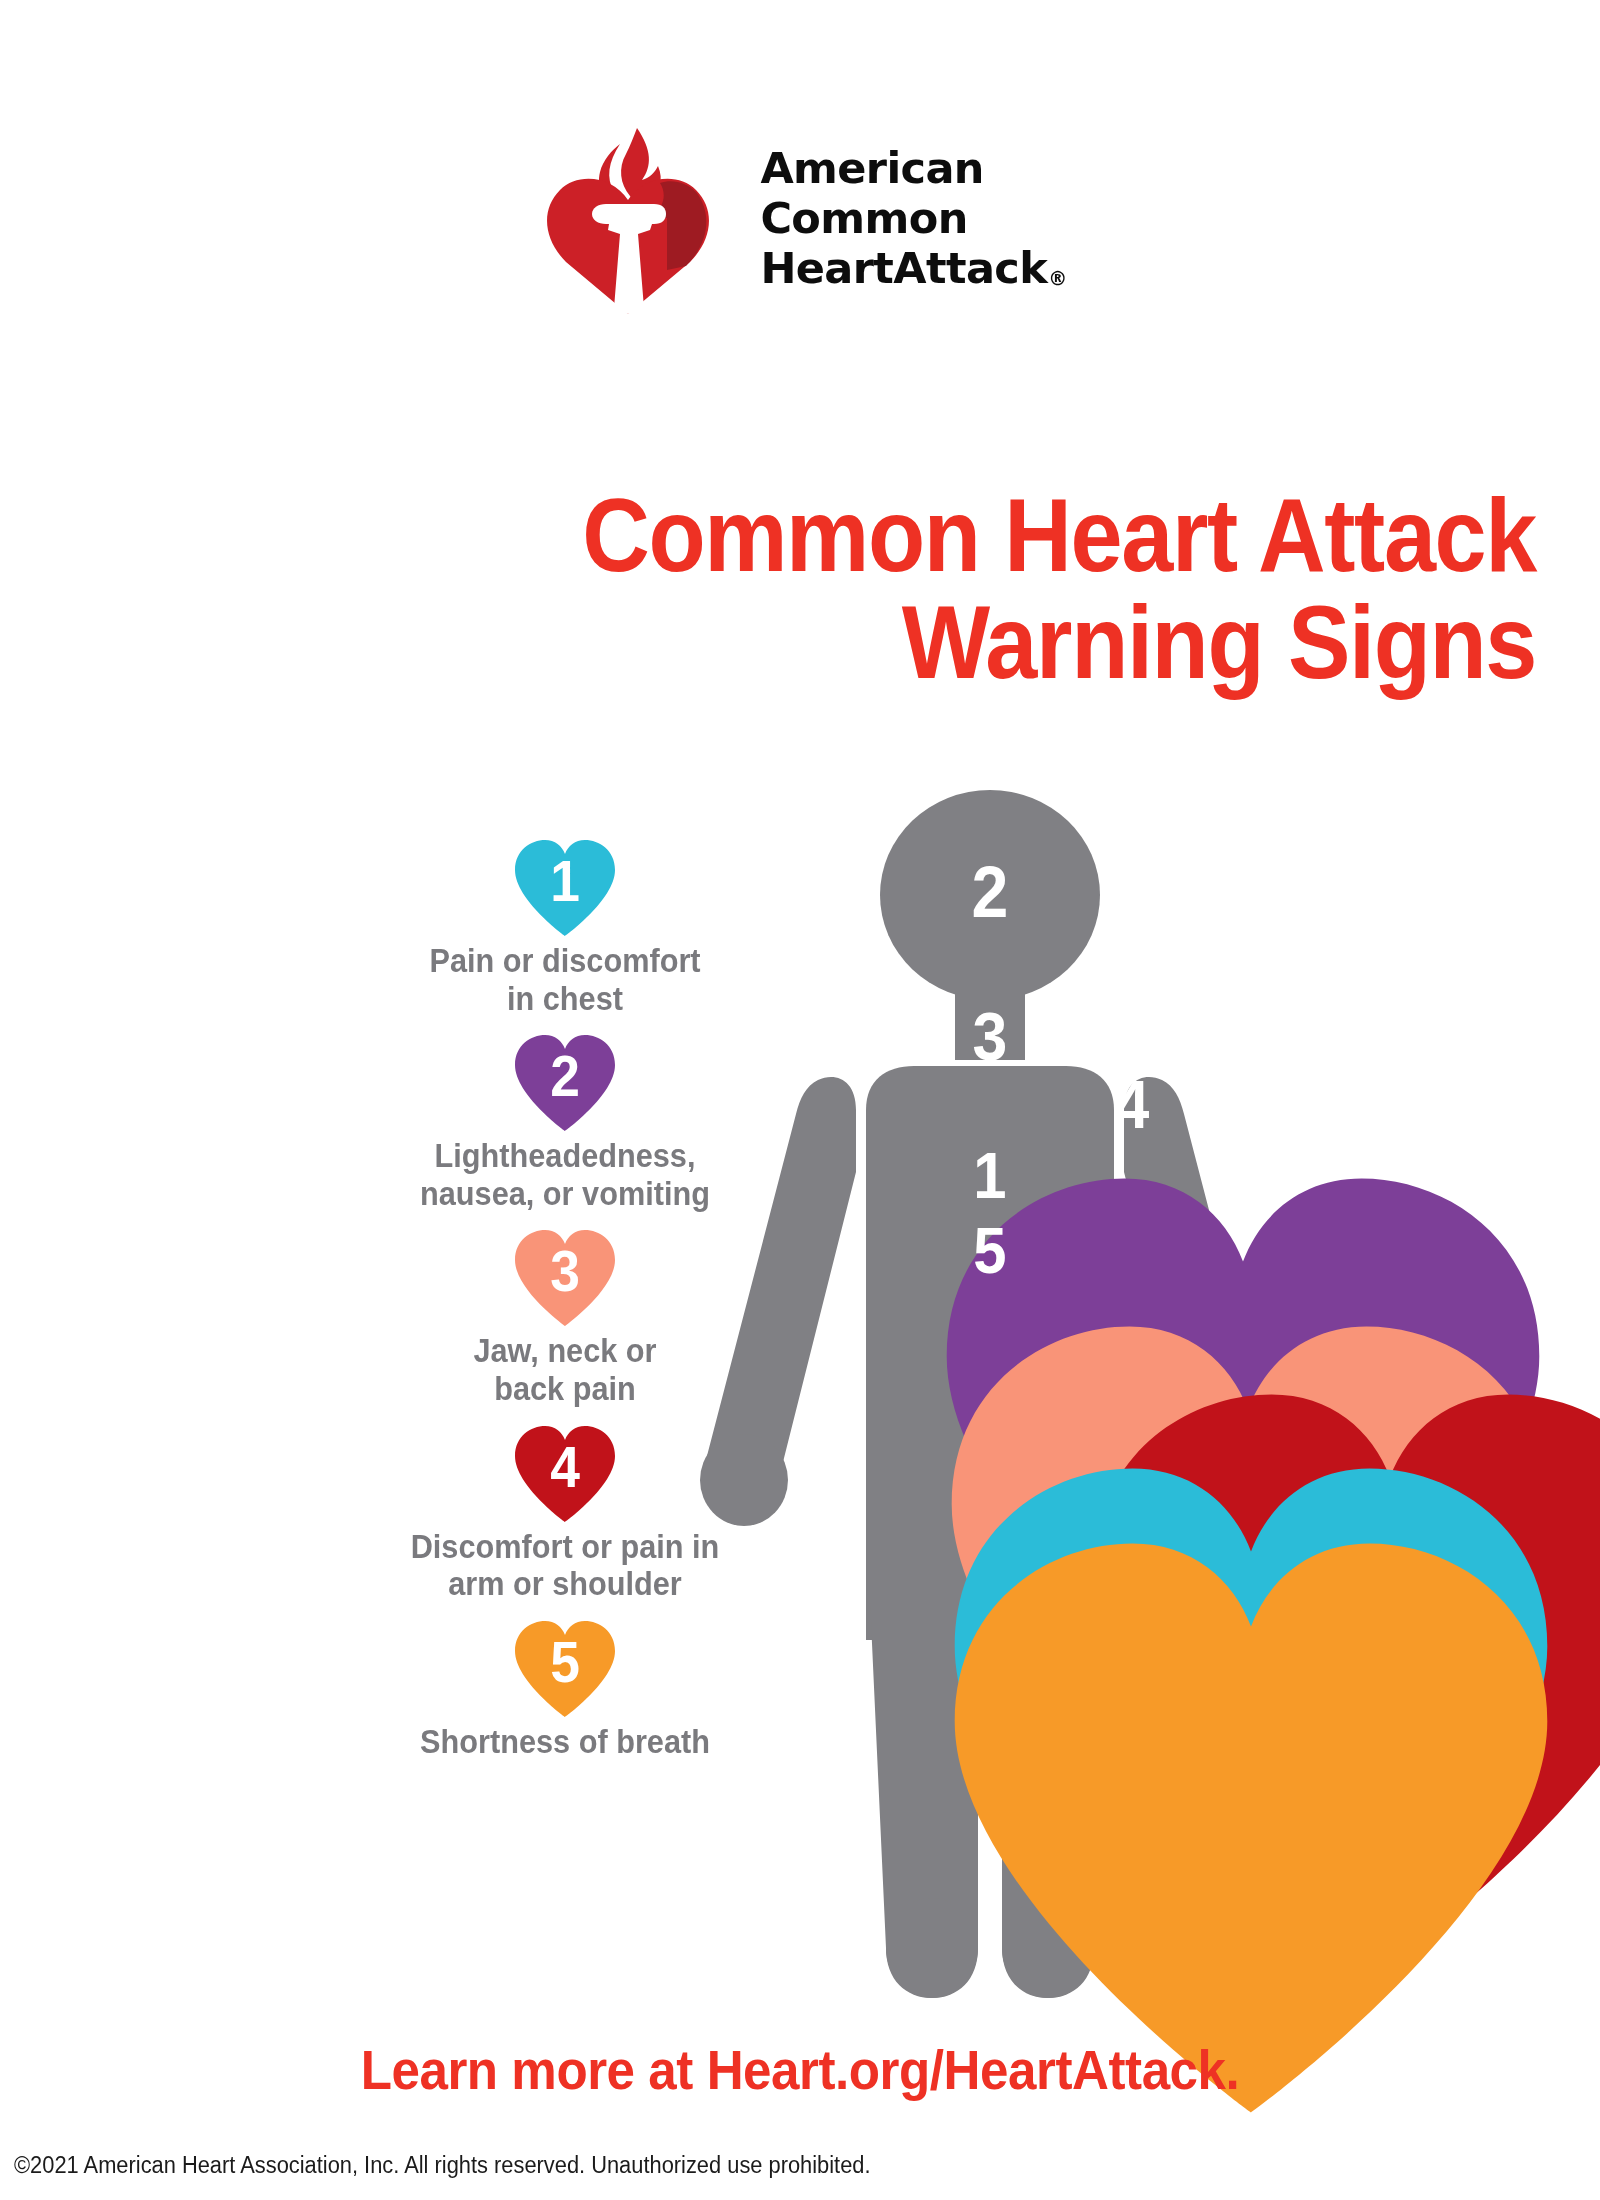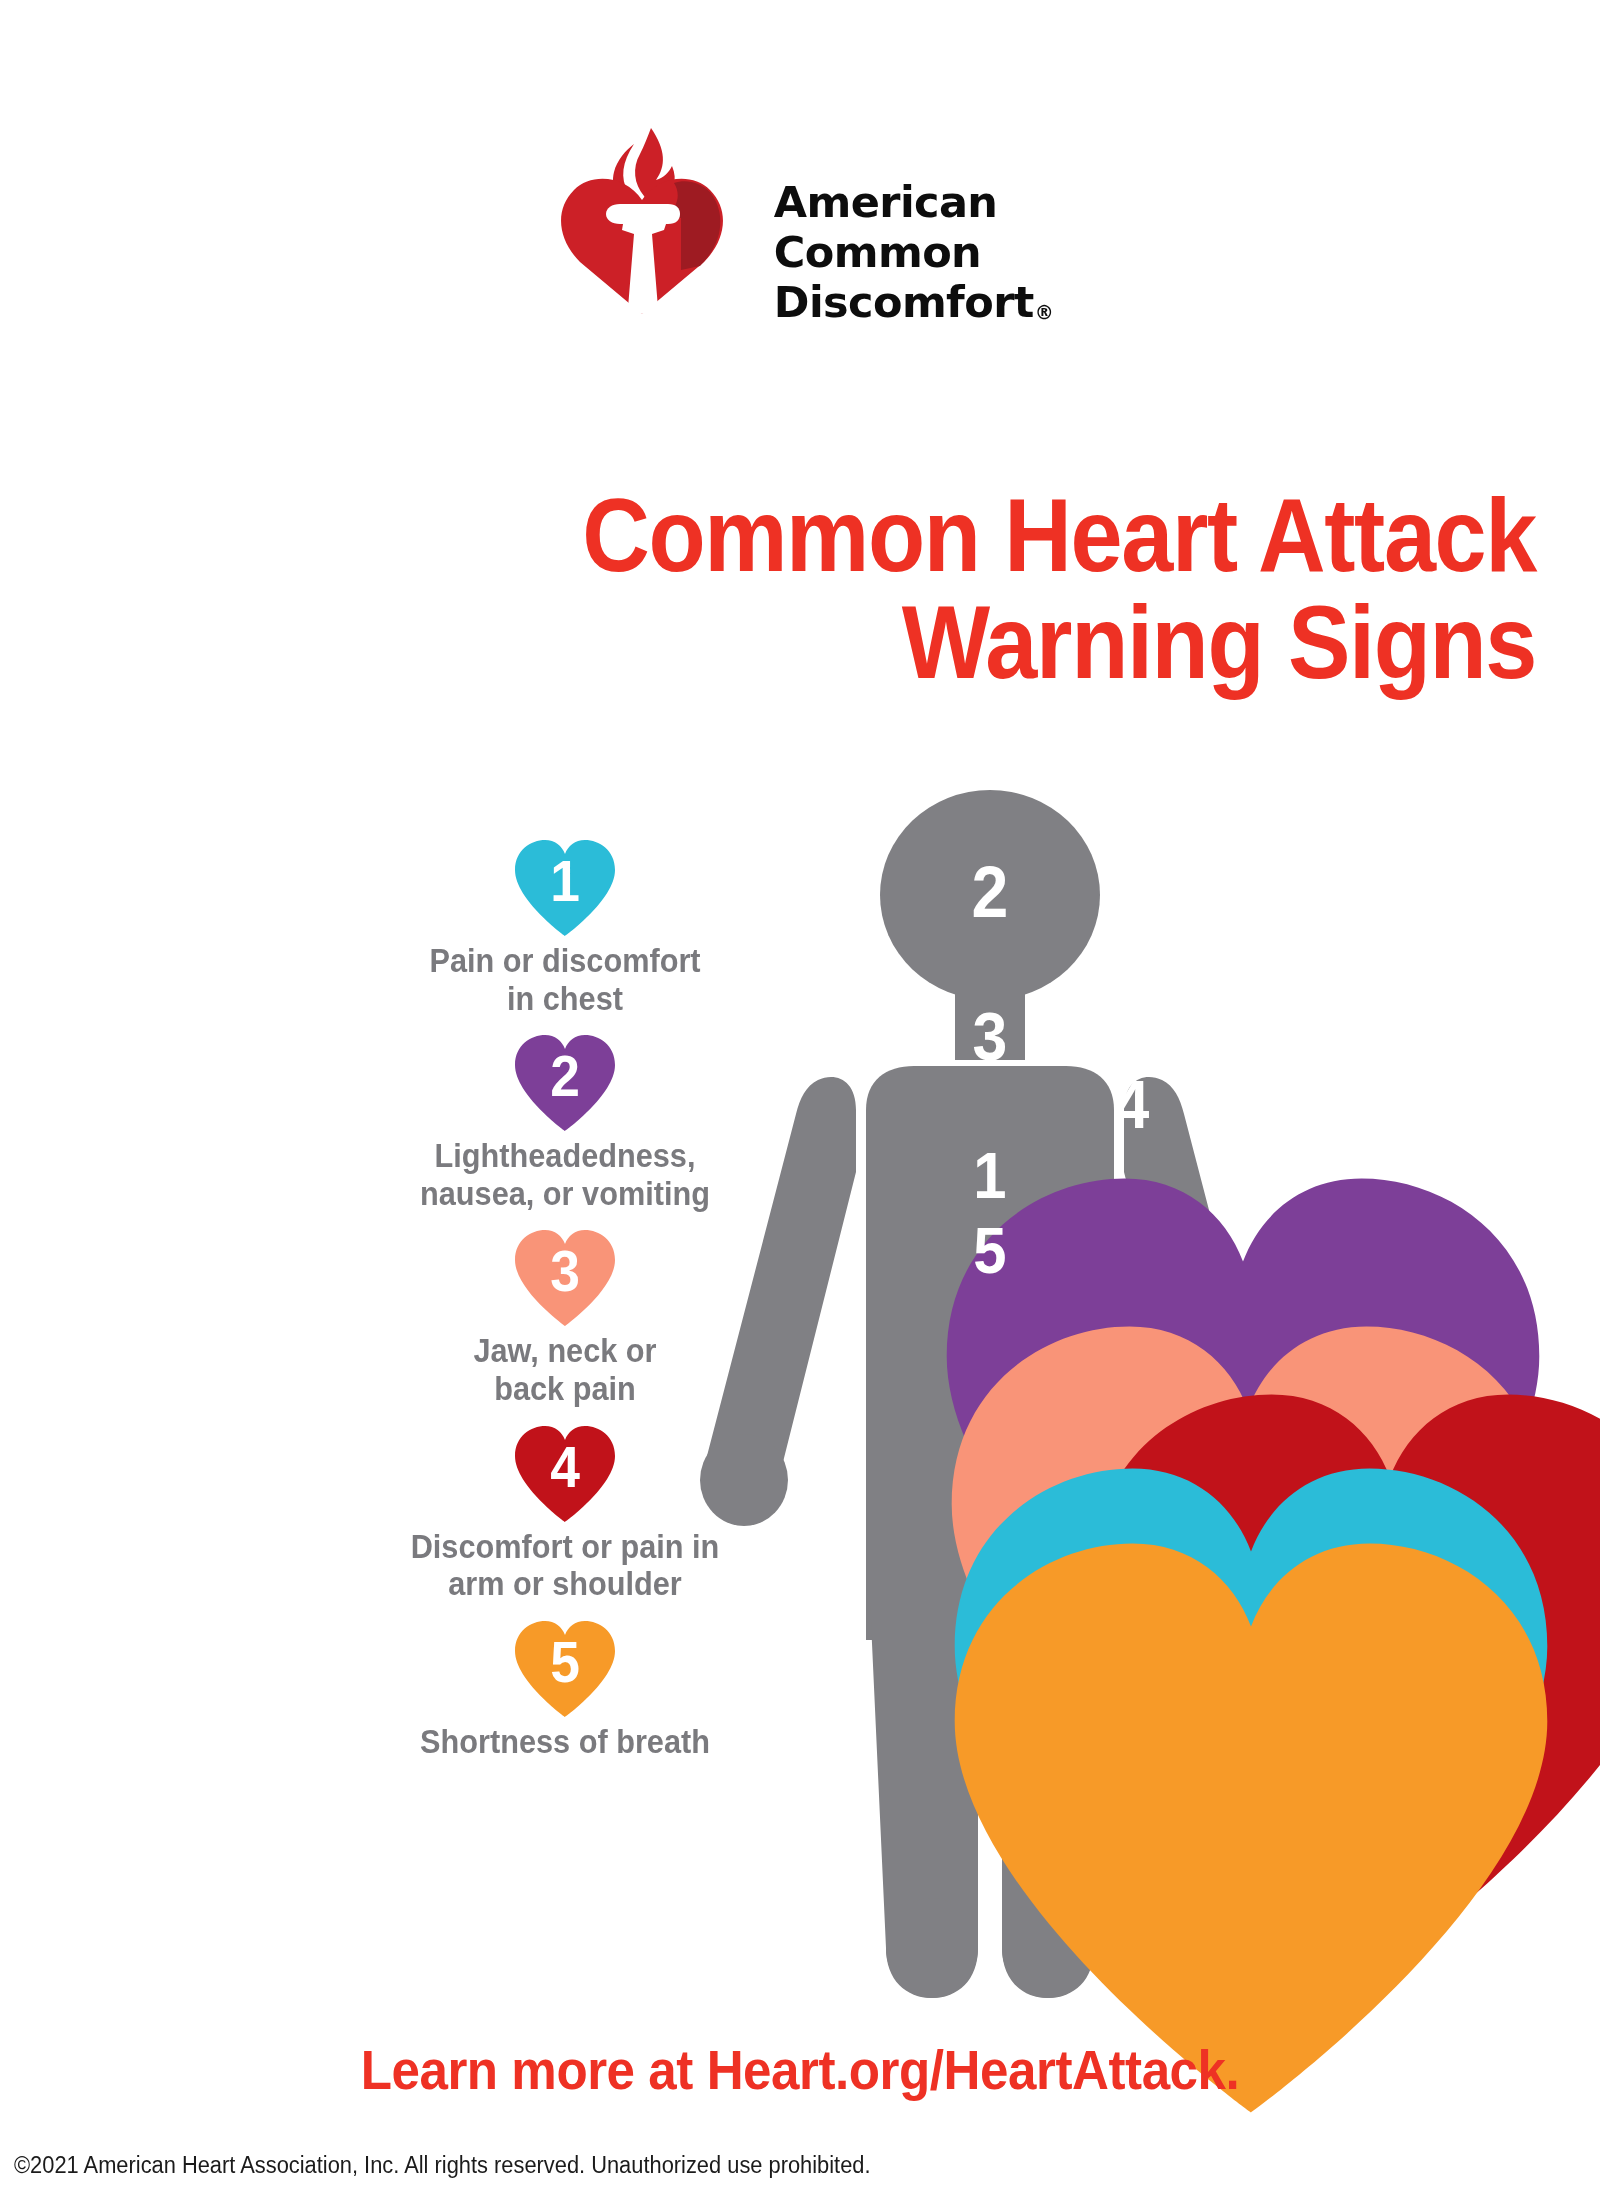--- a/index.html
+++ b/index.html
@@ -29,21 +29,21 @@
     display: flex;
     justify-content: center;
     align-items: flex-start;
     gap: 38px;
   }
   #logo-mark { width: 188px; height: 192px; display: block; }
   #logo-wordmark {
     display: flex;
     flex-direction: column;
     justify-content: space-between;
-    margin-top: 56px;
+    margin-top: 22px;
   }
   #logo-wordmark .wm-line {
     font-family: "DejaVu Sans", sans-serif;
     font-weight: 700;
     font-size: 43px;
     line-height: 1.16;
     letter-spacing: -0.6px;
     color: #0d0d0d;
     white-space: nowrap;
   }
@@ -199,21 +199,21 @@
 
       <path d="M76 96 L120 96 L116 108 L104 112 L110 186 L94 192 L80 186
                L86 112 L74 108 Z" fill="#ffffff"></path>
       <path d="M58 92 C58 86 64 82 72 82 L120 82 C128 82 132 86 132 92
                C132 98 128 102 120 102 L72 102 C64 102 58 98 58 92 Z" fill="#ffffff"></path>
     </svg>
 
     <div id="logo-wordmark">
       <div class="wm-line">American</div>
       <div class="wm-line">Common</div>
-      <div class="wm-line"><span>Discomfort</span><span class="wm-reg">®</span></div>
+      <div class="wm-line"><span>HeartAttack</span><span class="wm-reg">®</span></div>
     </div>
   </div>
 
   <div id="title-block">
     <div class="t-line">Common Heart Attack</div>
     <div class="t-line">Warning Signs</div>
   </div>
 
   <div id="legend">
 

